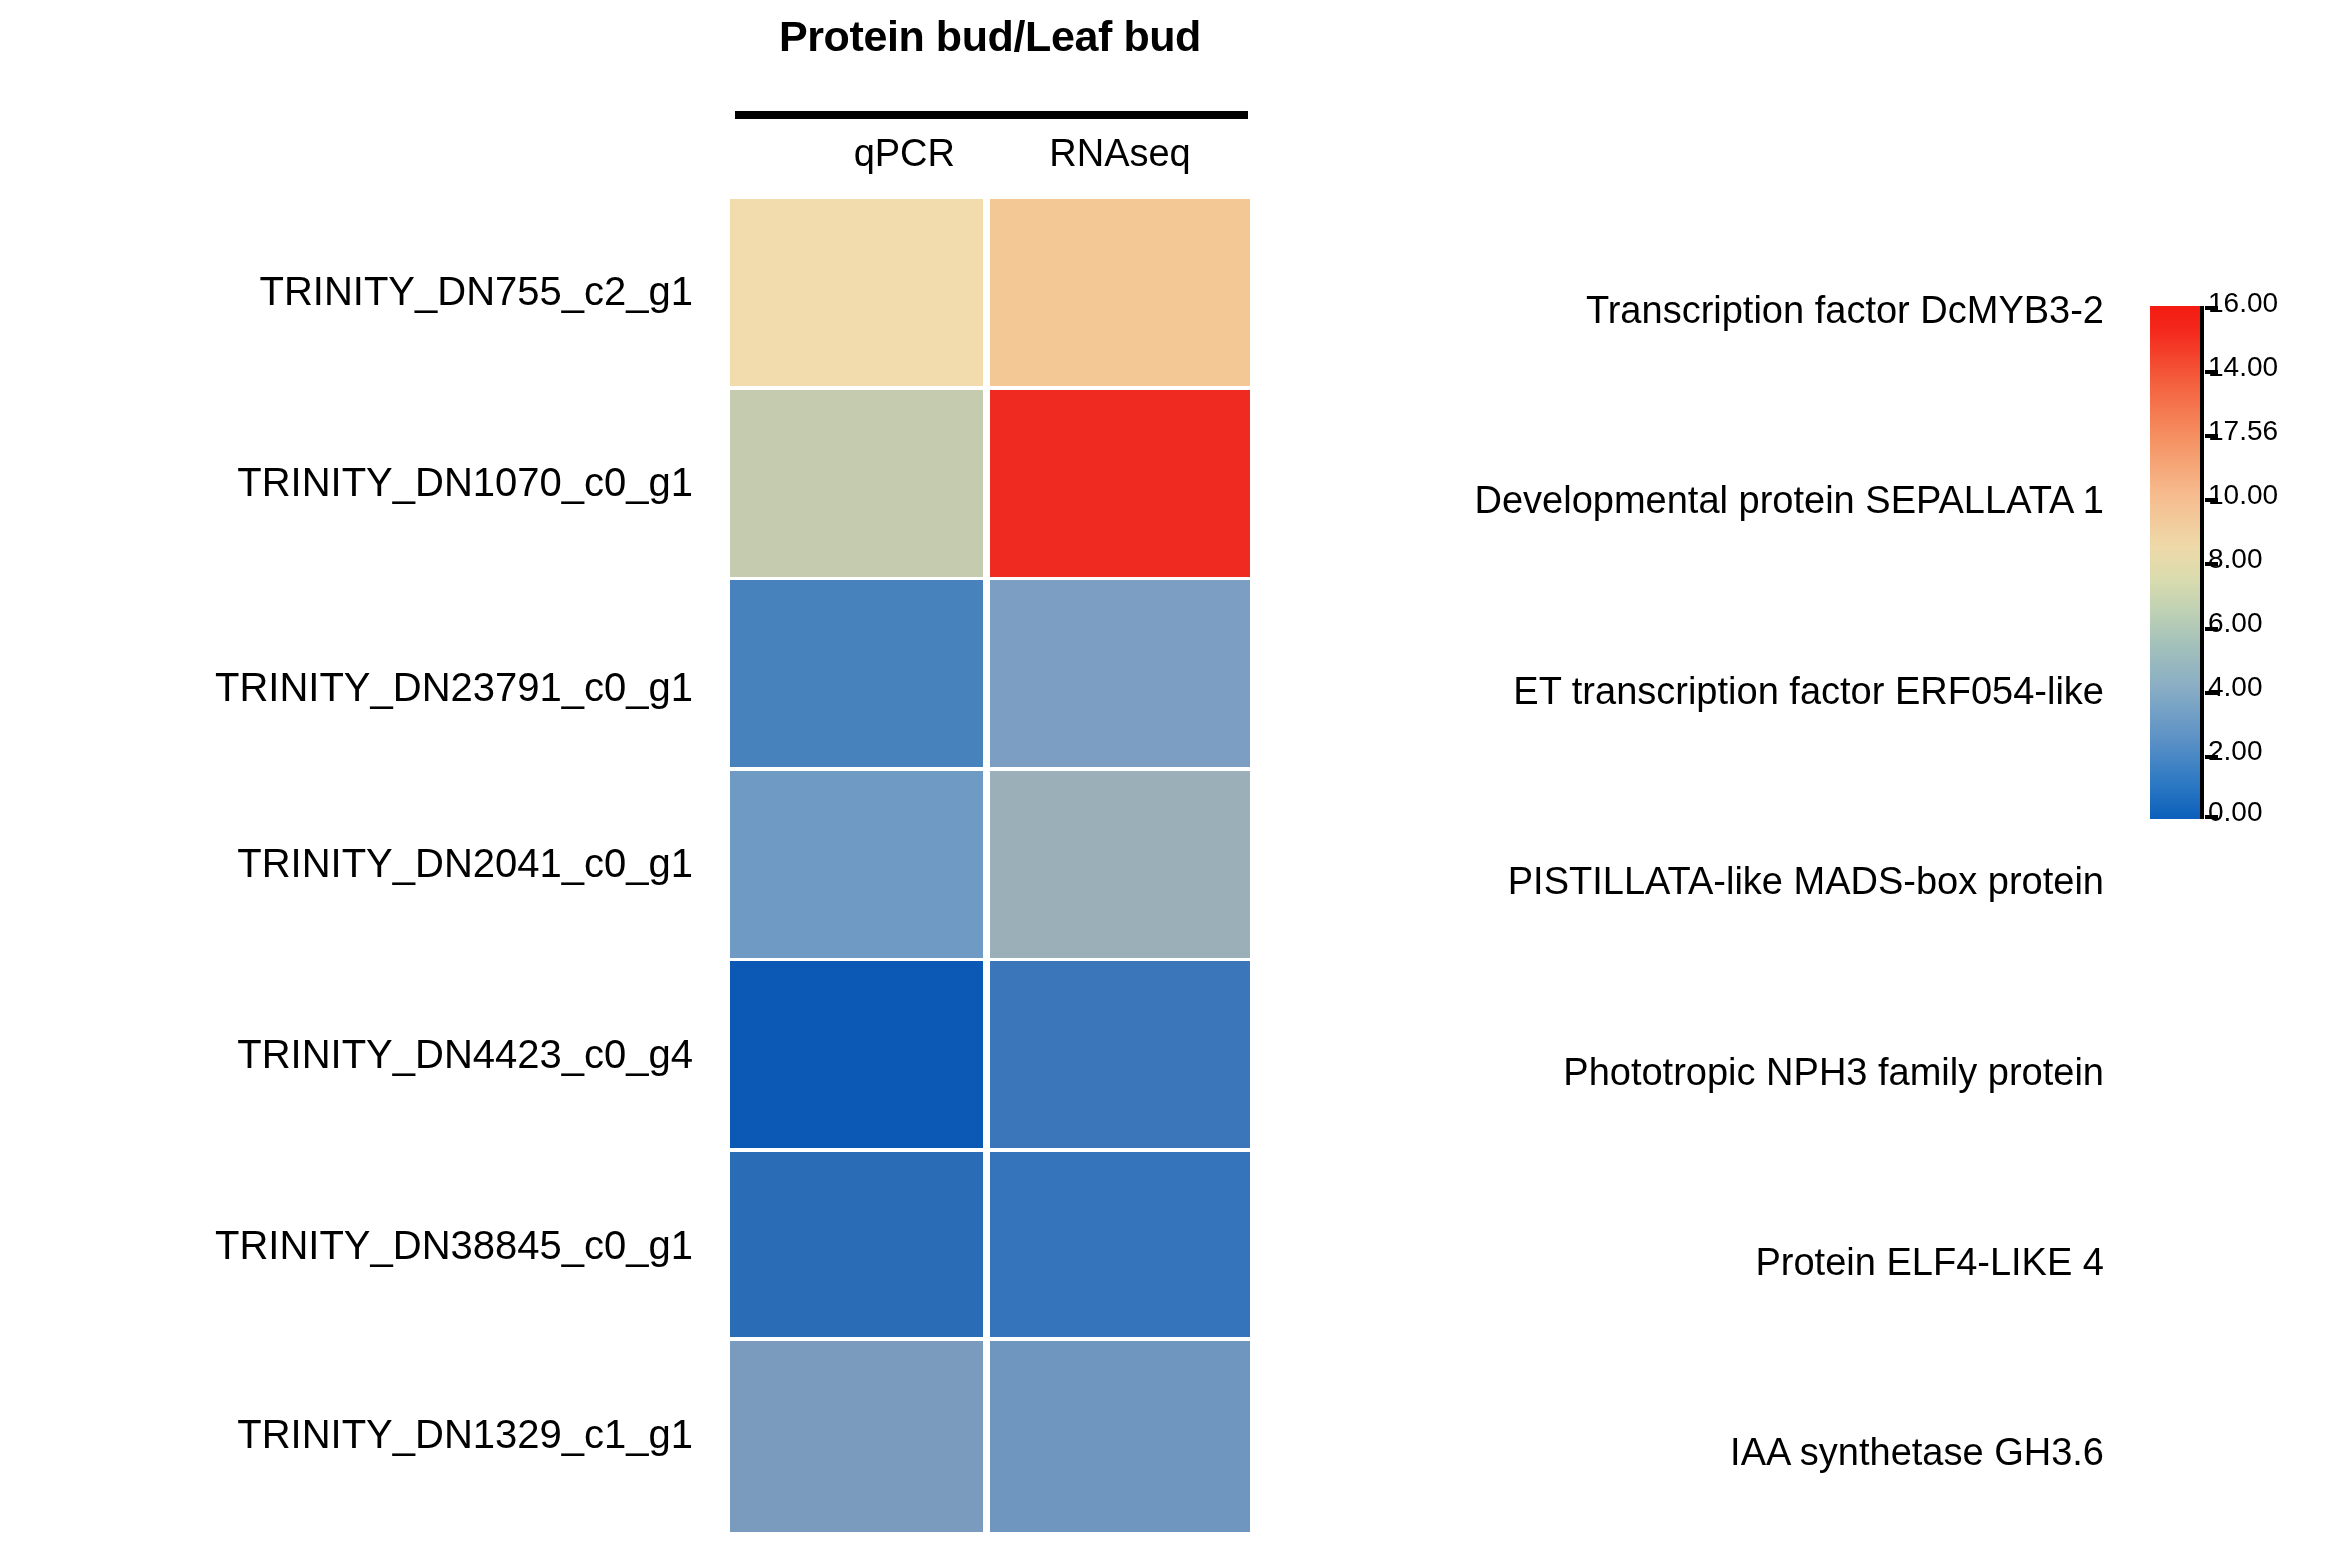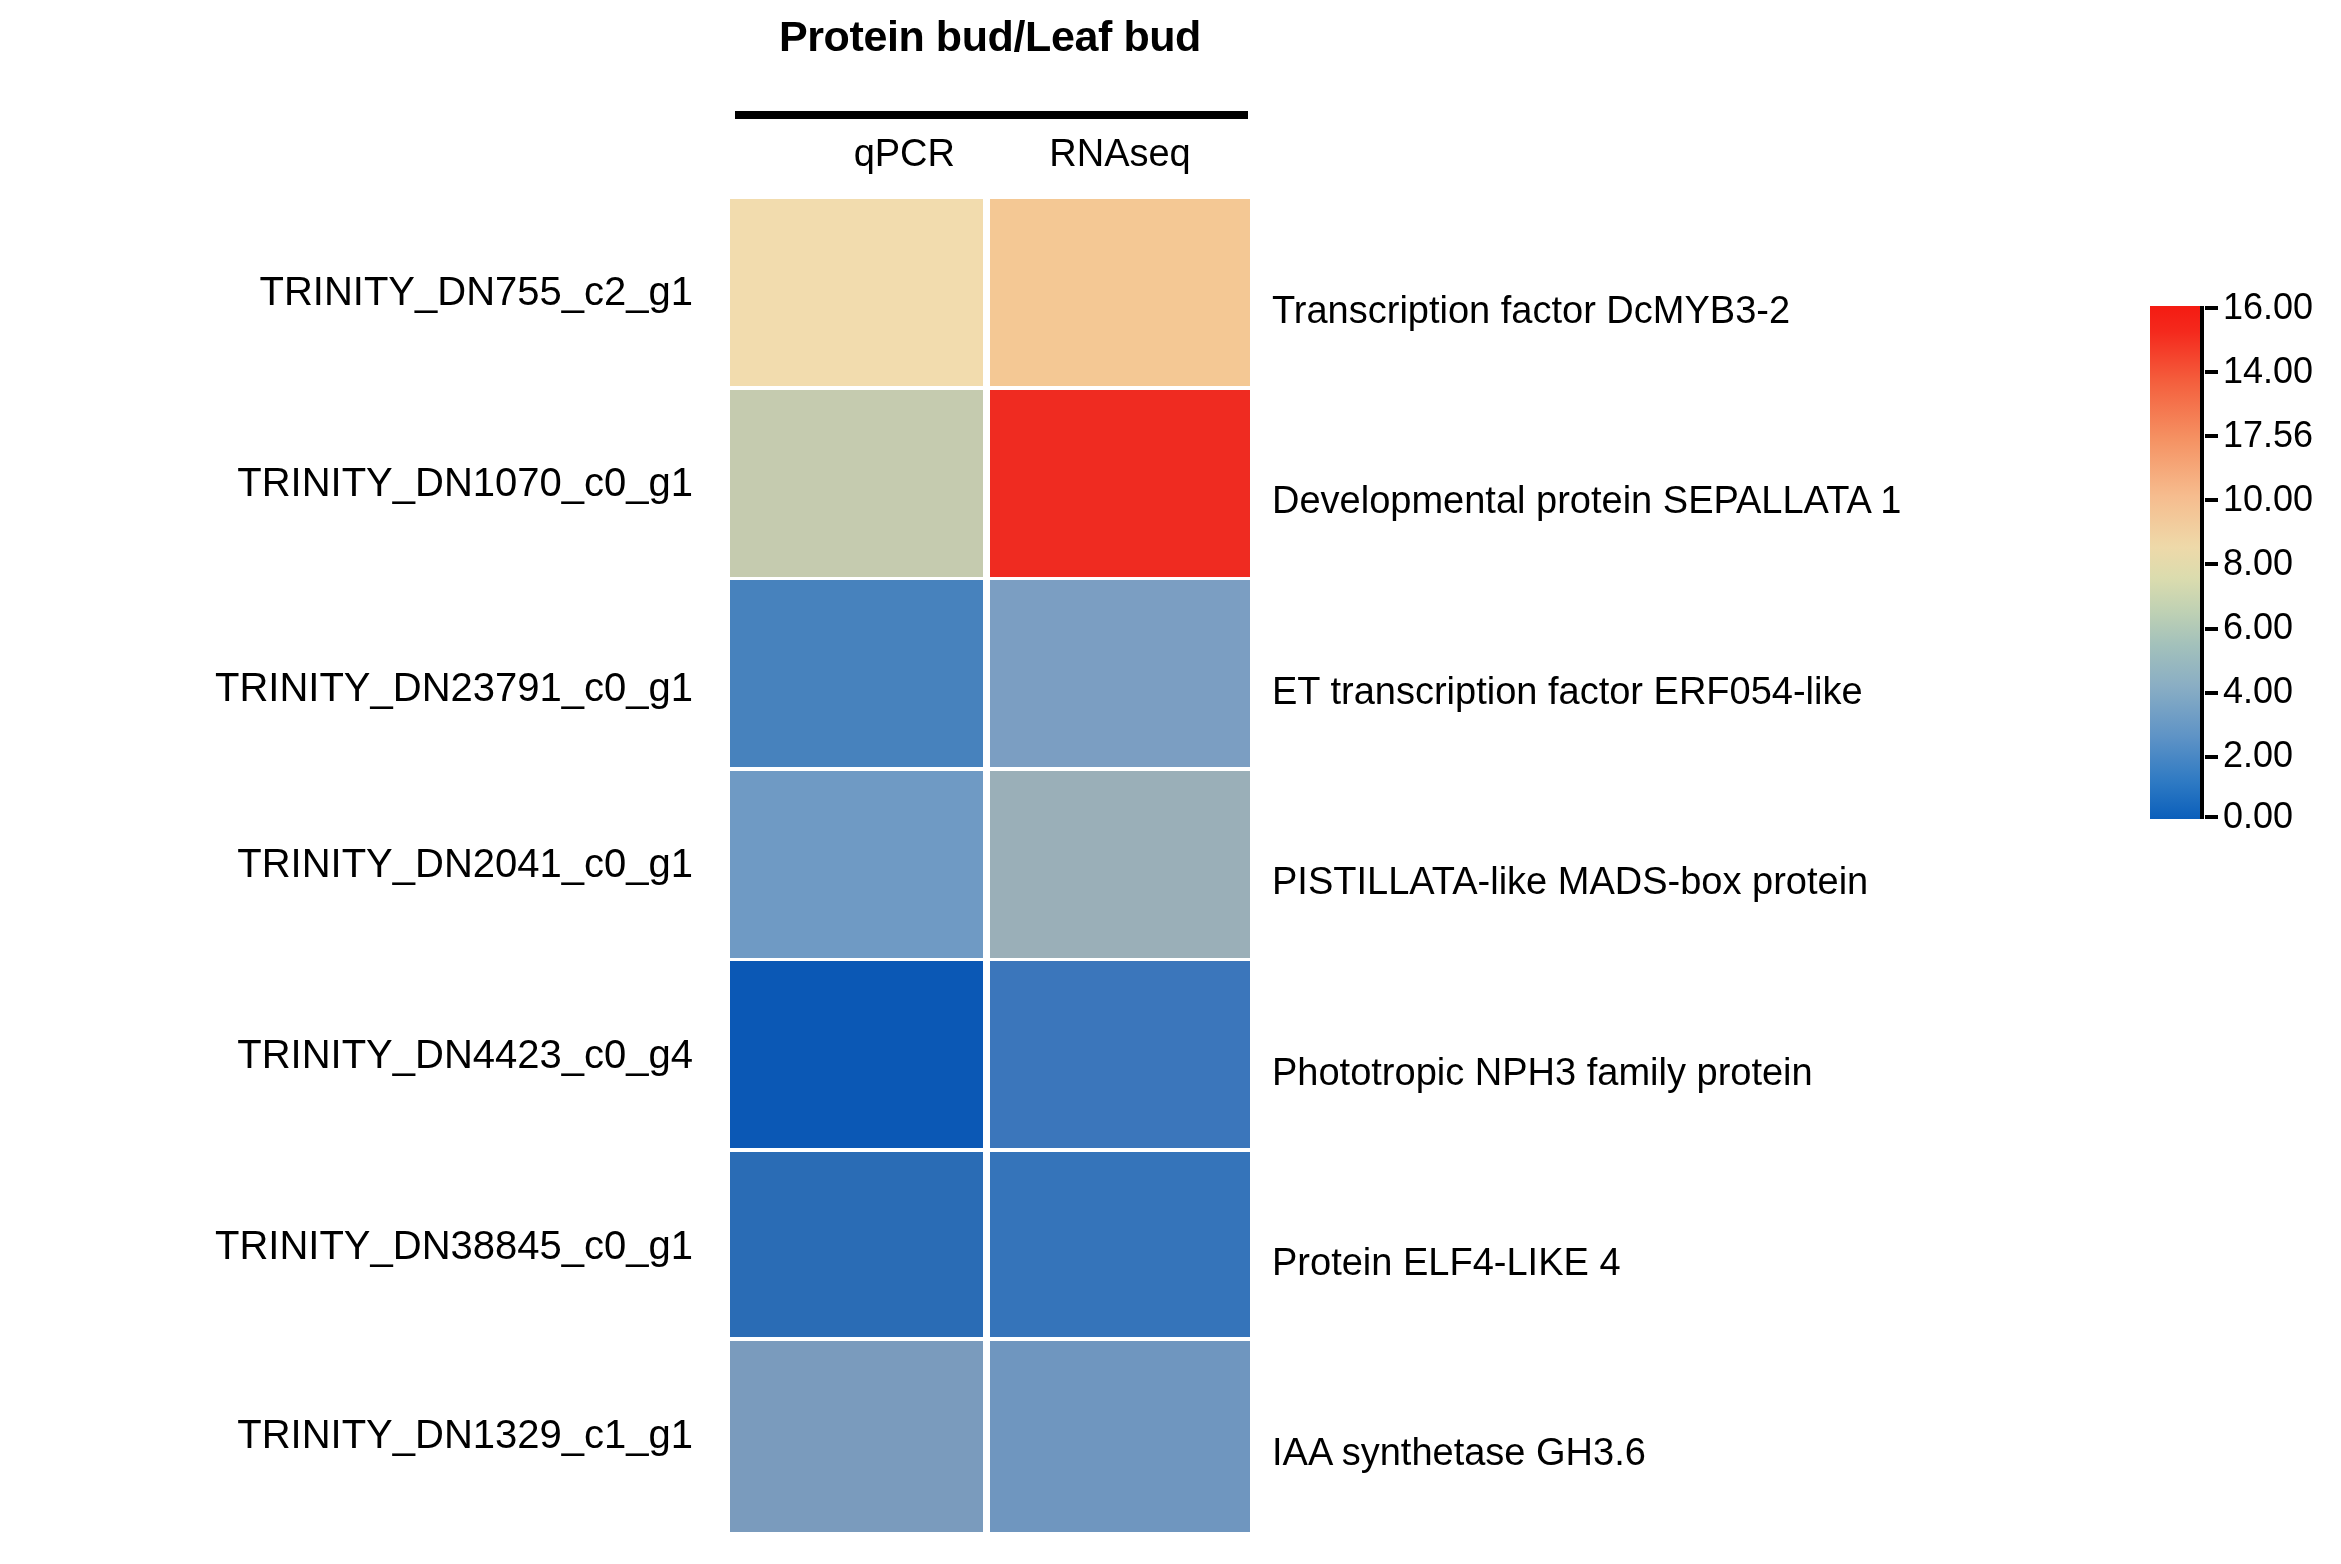--- a/index.html
+++ b/index.html
@@ -71,21 +71,21 @@
     box-sizing: border-box;
   }
   .hm-col-0 { left: 0px;   width: 253px; }
   .hm-col-1 { left: 260px; width: 260px; }
 
   
   .annotation {
     position: absolute;
     left: 1272px;
     width: 832px;
-    text-align: left;
+    text-align: right;
     font-size: 38px;
     white-space: nowrap;
   }
 
   
   #colorbar-wrap {
     position: absolute;
     left: 2150px;
     top: 306px;
     width: 192px;
@@ -122,22 +122,22 @@
   }
   .cb-tick {
     position: absolute;
     left: 55px;
     width: 13px;
     height: 4.3px;
     background: #000000;
   }
   .cb-label {
     position: absolute;
-    left: 73px;
-    font-size: 36px;
+    left: 58px;
+    font-size: 28px;
     white-space: nowrap;
     line-height: 1;
   }
 </style>
 </head>
 <body>
 
 <div id="group-title">Protein bud/Leaf bud</div>
 <div id="group-rule"></div>
 

